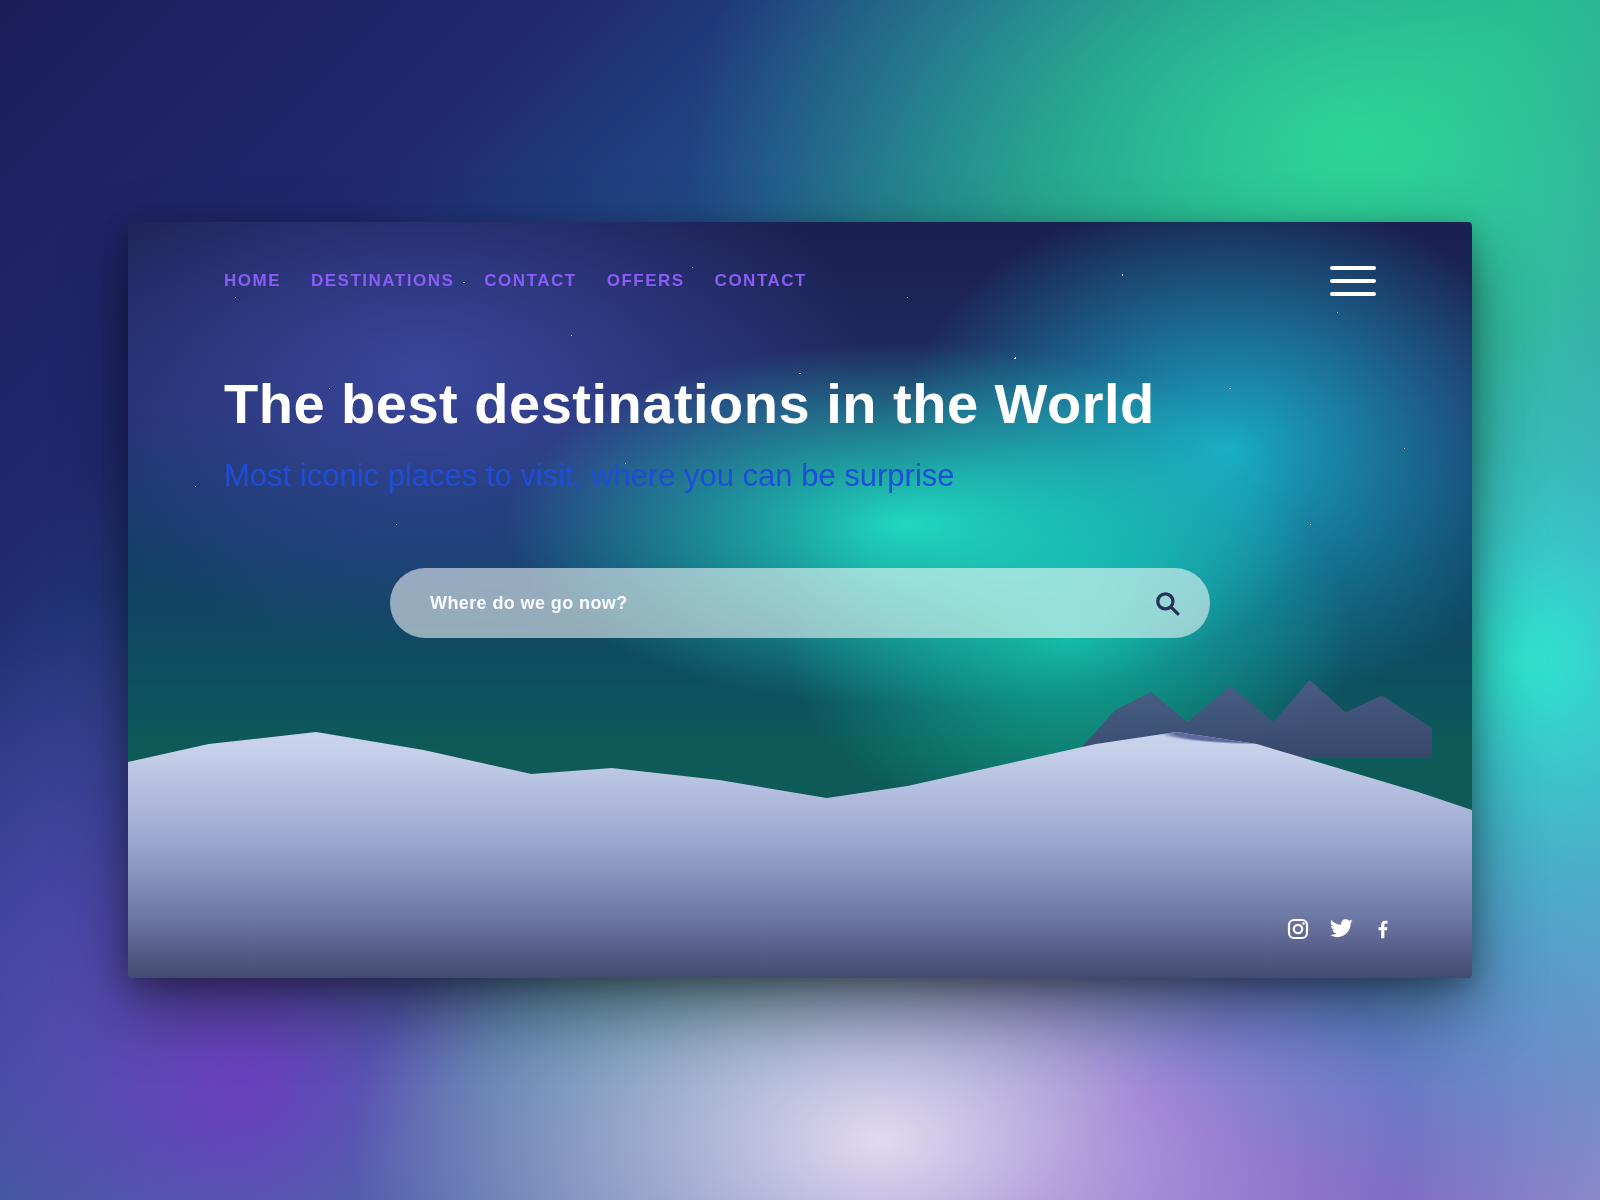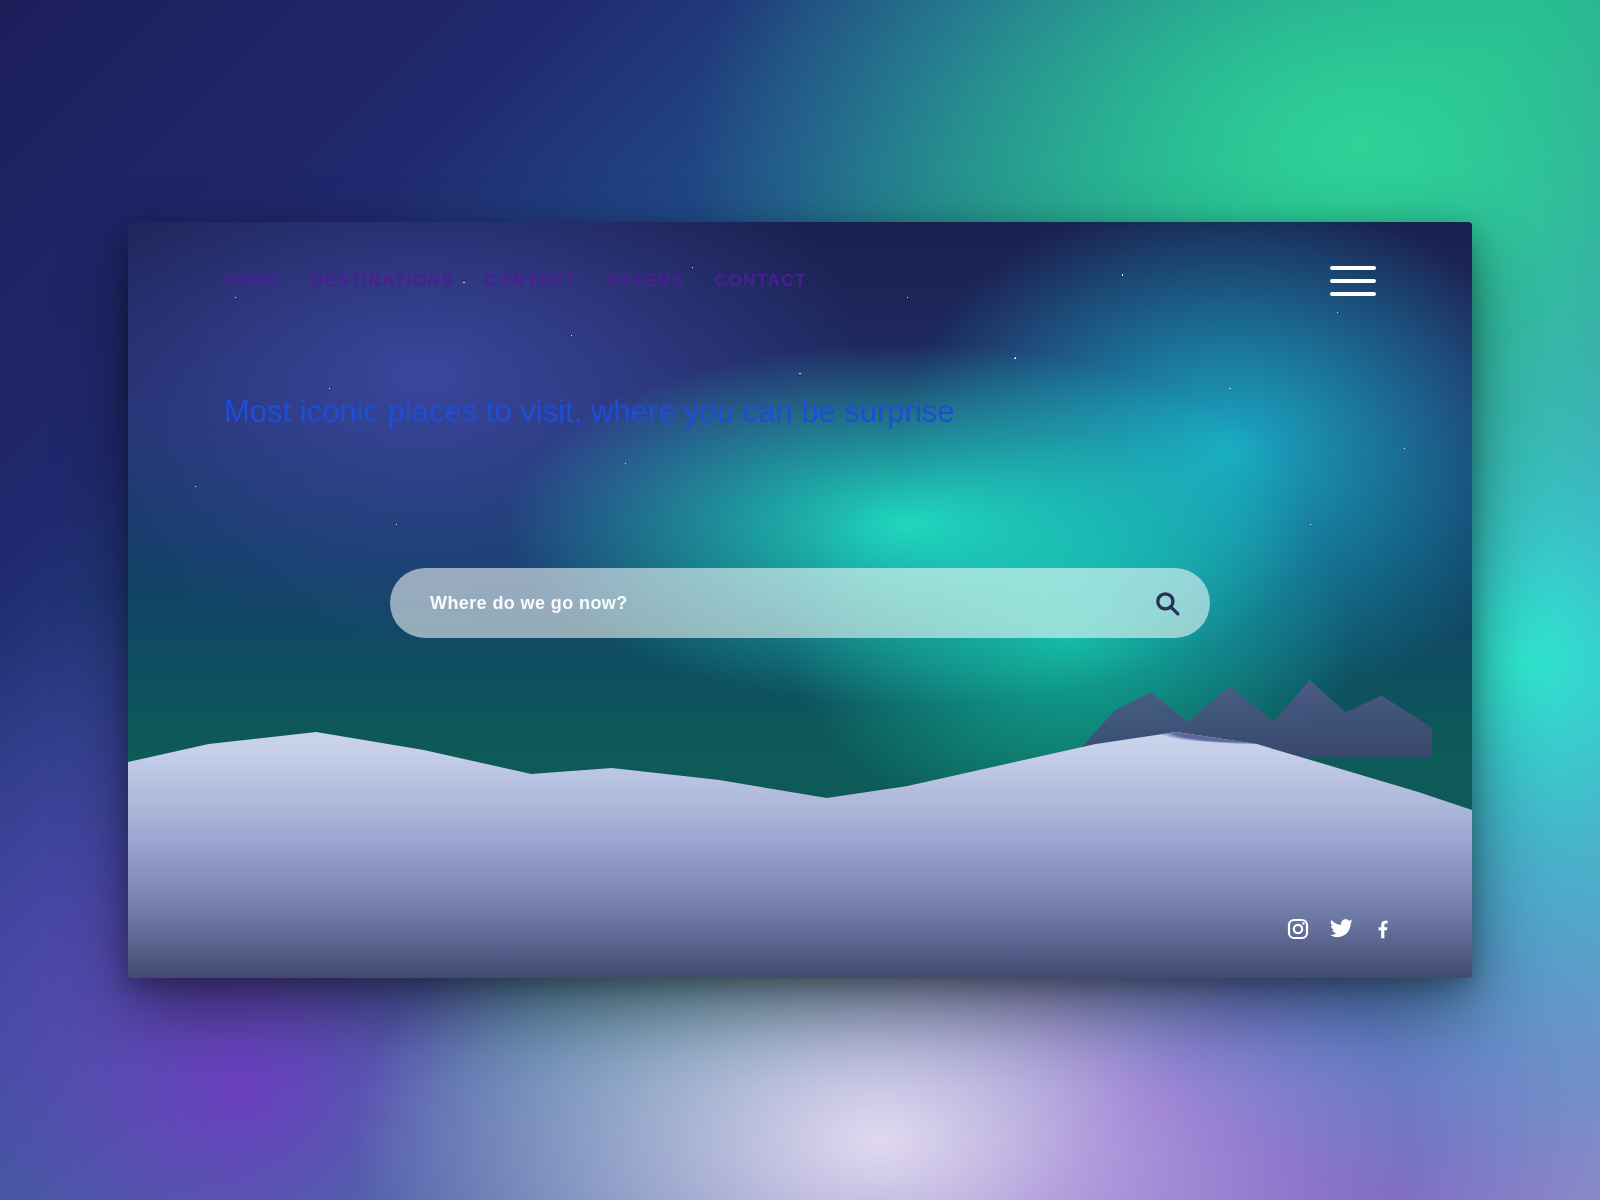--- a/index.html
+++ b/index.html
@@ -70,21 +70,21 @@
     background: linear-gradient(180deg, #5a6795 0%, #3c466e 100%);
     clip-path: polygon(0 100%, 12% 60%, 22% 45%, 32% 70%, 44% 40%, 56% 70%, 66% 35%, 76% 62%, 86% 48%, 100% 75%, 100% 100%);
     opacity: 0.9;
   }
 
   .nav {
     position: absolute; top: 44px; left: 96px; right: 96px;
     display: flex; align-items: center; gap: 30px;
   }
   .nav a {
-    color: #4c1d95; text-decoration: none;
+    color: #8b5cf6; text-decoration: none;
     font-weight: 700; font-size: 17px; letter-spacing: 1.5px;
     cursor: pointer;
   }
   .hamburger {
     margin-left: auto; cursor: pointer;
     display: flex; flex-direction: column; gap: 9px;
   }
   .hamburger span {
     width: 46px; height: 4px; background: #ffffff; border-radius: 2px;
   }
@@ -147,20 +147,21 @@
     <a>OFFERS</a>
     <a>CONTACT</a>
     <div class="hamburger">
       <span></span>
         <span></span>
         <span></span>
     </div>
   </nav>
 
   <div class="hero">
+    <h1>The best destinations in the World</h1>
     <p>Most iconic places to visit, where you can be surprise</p>
   </div>
 
   <div class="search-wrap">
     <div class="search">
       <input type="text" placeholder="Where do we go now?" style="">
       <div class="icon">
         <svg viewBox="0 0 24 24" width="26" height="26" fill="none" stroke="#283055" stroke-width="3" stroke-linecap="round">
           <circle cx="10.5" cy="10.5" r="7"></circle>
           <line x1="16" y1="16" x2="22" y2="22"></line>

